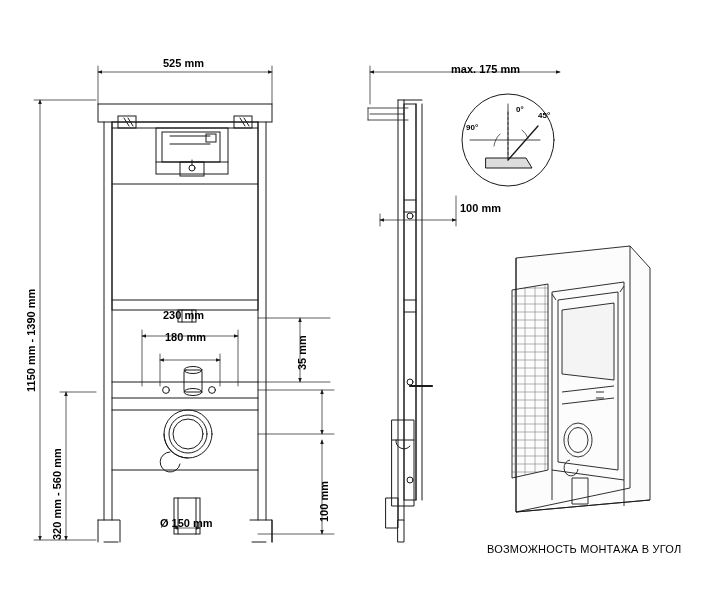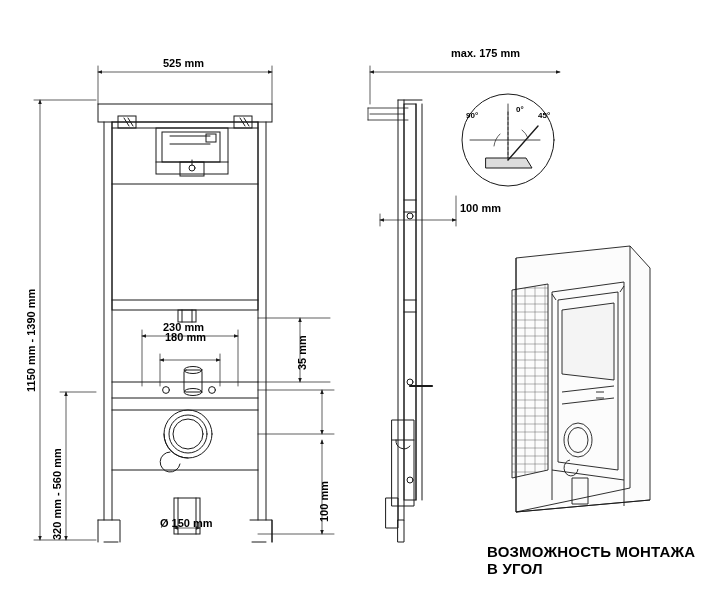--- a/index.html
+++ b/index.html
@@ -35,22 +35,22 @@
     color: #000;
   }
   .lbl.sz11 { font-size: 11px; }
   .lbl.sz8  { font-size: 8px; }
   .lbl.vert {
     transform-origin: 0 0;
     transform: rotate(-90deg);
   }
   .caption {
     position: absolute;
-    font-size: 15px;
-    font-weight: bold;
+    font-size: 11px;
+    font-weight: normal;
     letter-spacing: 0.2px;
   }
 </style>
 </head>
 <body>
 
 <div id="stage">
 
   <svg class="drawing" viewBox="0 0 704 600">
     <defs>
@@ -260,30 +260,30 @@
       <path d="M516 512 L650 500"></path>
     </g>
   </svg>
 
   <div class="lbl sz11" style="left:163px; top:58px;">525 mm</div>
 
   <div class="lbl sz11 vert" style="left:26px; top:392px;">1150 mm - 1390 mm</div>
 
   <div class="lbl sz11 vert" style="left:52px; top:540px;">320 mm - 560 mm</div>
 
-  <div class="lbl sz11" style="left:163px; top:322px;">230 mm</div>
+  <div class="lbl sz11" style="left:163px; top:310px;">230 mm</div>
   <div class="lbl sz11" style="left:165px; top:332px;">180 mm</div>
 
   <div class="lbl sz11 vert" style="left:297px; top:370px;">35 mm</div>
   <div class="lbl sz11 vert" style="left:319px; top:522px;">100 mm</div>
 
   <div class="lbl sz11" style="left:160px; top:518px;">Ø 150 mm</div>
 
-  <div class="lbl sz11" style="left:451px; top:48px;">max. 175 mm</div>
+  <div class="lbl sz11" style="left:451px; top:64px;">max. 175 mm</div>
   <div class="lbl sz11" style="left:460px; top:203px;">100 mm</div>
 
-  <div class="lbl sz8" style="left:466px; top:112px;">90°</div>
+  <div class="lbl sz8" style="left:466px; top:124px;">90°</div>
   <div class="lbl sz8" style="left:516px; top:106px;">0°</div>
   <div class="lbl sz8" style="left:538px; top:112px;">45°</div>
 
   <div class="caption" style="left:487px; top:543px;">ВОЗМОЖНОСТЬ МОНТАЖА В УГОЛ</div>
 
 </div>
 
 </body></html>

